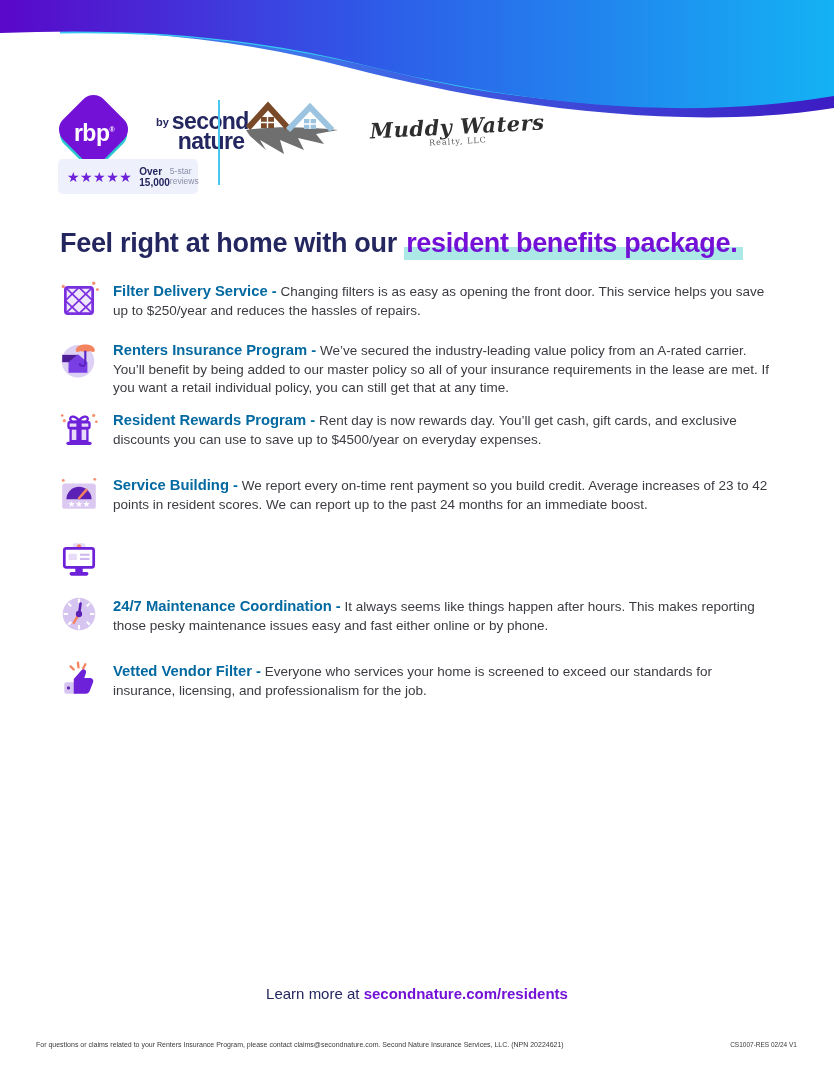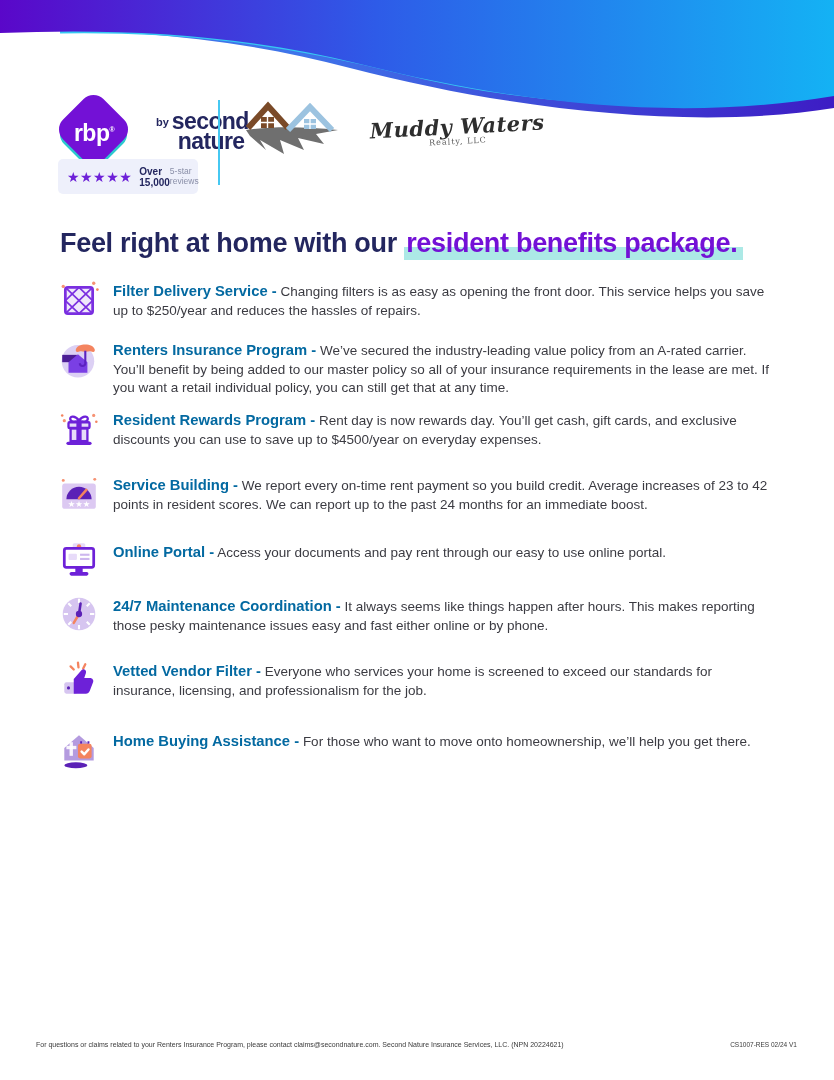--- a/index.html
+++ b/index.html
@@ -187,21 +187,20 @@
     <svg class="b-icon" viewBox="0 0 40 40">
       <rect x="14" y="4" width="12" height="9" rx="1.5" fill="#e7dbf9"></rect>
       <circle cx="20" cy="7" r="2" fill="#f4845f"></circle>
       <rect x="6" y="9" width="28" height="18" rx="2" fill="#ffffff" stroke="#6d21d8" stroke-width="2.6"></rect>
       <rect x="10" y="14" width="8" height="6" rx="1" fill="#e7dbf9"></rect>
       <rect x="21" y="14" width="9" height="2" fill="#cdb7ee"></rect>
       <rect x="21" y="18" width="9" height="2" fill="#cdb7ee"></rect>
       <rect x="16.5" y="27" width="7" height="4.5" fill="#6d21d8"></rect>
       <rect x="11" y="31.5" width="18" height="3.4" rx="1.7" fill="#6d21d8"></rect>
     </svg>
-    <p class="b-text"><span class="b-title">Online Portal -</span> <span>Access your documents and pay rent through our easy to use online portal.</span></p>
   </div>
 
   <div class="benefit" style="top:596px">
     <svg class="b-icon" viewBox="0 0 40 40">
       <circle cx="20" cy="20" r="15.5" fill="#d6c5f0"></circle>
       <path d="M20,5.5 V9.5 M20,30.5 V34.5 M5.5,20 H9.5 M30.5,20 H34.5 M9.8,9.8 L12.6,12.6 M27.4,27.4 L30.2,30.2 M30.2,9.8 L27.4,12.6 M12.6,27.4 L9.8,30.2" stroke="#ffffff" stroke-width="2"></path>
       <path d="M20,20 L21.5,10" stroke="#5b21b6" stroke-width="2.4" stroke-linecap="round"></path>
       <path d="M20,20 L15,28.5" stroke="#f4845f" stroke-width="2.4" stroke-linecap="round"></path>
       <circle cx="20" cy="20" r="3" fill="#5b21b6"></circle>
     </svg>
@@ -211,30 +210,19 @@
   <div class="benefit" style="top:661px">
     <svg class="b-icon" viewBox="0 0 40 40">
       <path d="M12,8 L15,11 M19,4.5 L19.5,9 M26,6 L24,10" stroke="#f4845f" stroke-width="2.2" stroke-linecap="round"></path>
       <rect x="6" y="23" width="13" height="11" rx="2" fill="#d6c5f0"></rect>
       <circle cx="10" cy="28.5" r="1.5" fill="#5b21b6"></circle>
       <path d="M15,34 L15,20 L22.5,11.5 C24.4,9.6 27.4,11.6 26.6,14.2 L25,19 L30.5,19 C32.8,19 34.2,21.2 33.4,23.2 L30.2,31.5 C29.6,33 28.2,34 26.6,34 Z" fill="#6d21d8"></path>
     </svg>
     <p class="b-text"><span class="b-title">Vetted Vendor Filter -</span> <span>Everyone who services your home is screened to exceed our standards for insurance, licensing, and professionalism for the job.</span></p>
   </div>
 
-  <div class="benefit" style="top:731px">
-    <svg class="b-icon" viewBox="0 0 40 40">
-      <ellipse cx="17" cy="35.5" rx="11" ry="2.8" fill="#5b21b6"></ellipse>
-      <path d="M6,19 L20,7 L34,19 L34,31 L6,31 Z" fill="#b49bdf"></path>
-      <rect x="11" y="13.5" width="3.2" height="13" fill="#fff" opacity="0.9"></rect>
-      <rect x="8" y="17" width="9.5" height="3.2" fill="#fff" opacity="0.9"></rect>
-      <path d="M22,15 v-2.5 M29,15 v-2.5" stroke="#5b21b6" stroke-width="1.8"></path>
-      <rect x="19" y="15" width="13" height="14" rx="2" fill="#f4845f"></rect>
-      <path d="M22.5,22.5 L25,25 L29,20.5" stroke="#fff" stroke-width="2.4" fill="none" stroke-linecap="round" stroke-linejoin="round"></path>
-    </svg>
-    <p class="b-text"><span class="b-title">Home Buying Assistance -</span> <span>For those who want to move onto homeownership, we’ll help you get there.</span></p>
-  </div>
-
+
+  <div class="learn-more"><span>Learn more at </span><span class="link">secondnature.com/residents</span></div>
 
   <div class="disclaimer">For questions or claims related to your Renters Insurance Program, please contact claims@secondnature.com. Second Nature Insurance Services, LLC. (NPN 20224621)</div>
   <div class="doc-code">CS1007-RES 02/24 V1</div>
 
 </div>
 
 </body></html>

